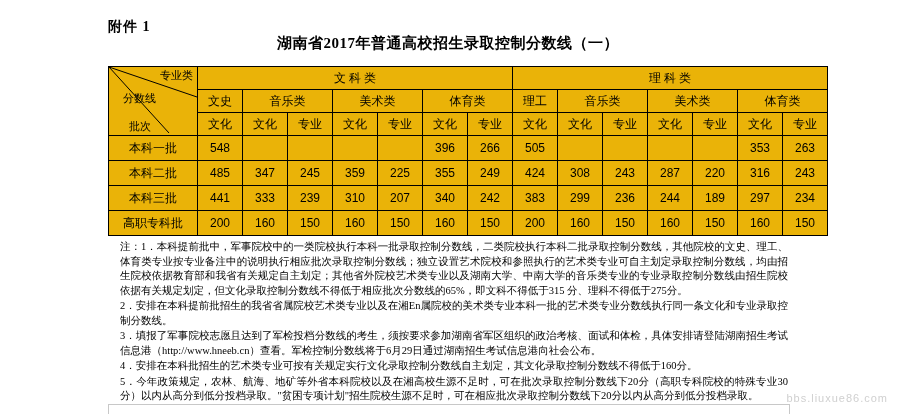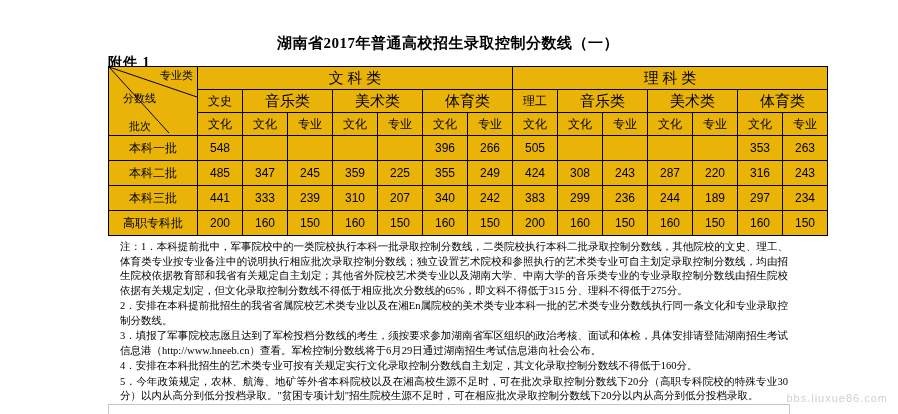--- a/index.html
+++ b/index.html
@@ -15,21 +15,20 @@
     position:absolute;
     left:0;top:0;width:898px;height:414px;
     background:#fff;
   }
   .attach-label{
     position:absolute;
     left:108px;top:18px;
     font-size:14px;
     font-weight:bold;
     letter-spacing:1px;
-    margin-top:36px;
   }
   .doc-title{
     position:absolute;
     left:108px;top:34px;
     width:680px;
     text-align:center;
     font-size:15px;
     font-weight:bold;
     letter-spacing:0.5px;
   }
@@ -43,21 +42,21 @@
   table.score td{
     border:1px solid #000;
     text-align:center;
     vertical-align:middle;
     padding:0;
     height:22px;
     font-family:"Liberation Sans", sans-serif;
   }
   table.score td.hdr{
     font-family:"Liberation Serif", serif;
-    font-size:15px;
+    font-size:12px;
   }
   table.score td.rowhdr{
     font-family:"Liberation Serif", serif;
     font-size:12px;
     width:88px;
     height:24px;
   }
   table.score td.val{
     width:44px;
     font-size:12px;

